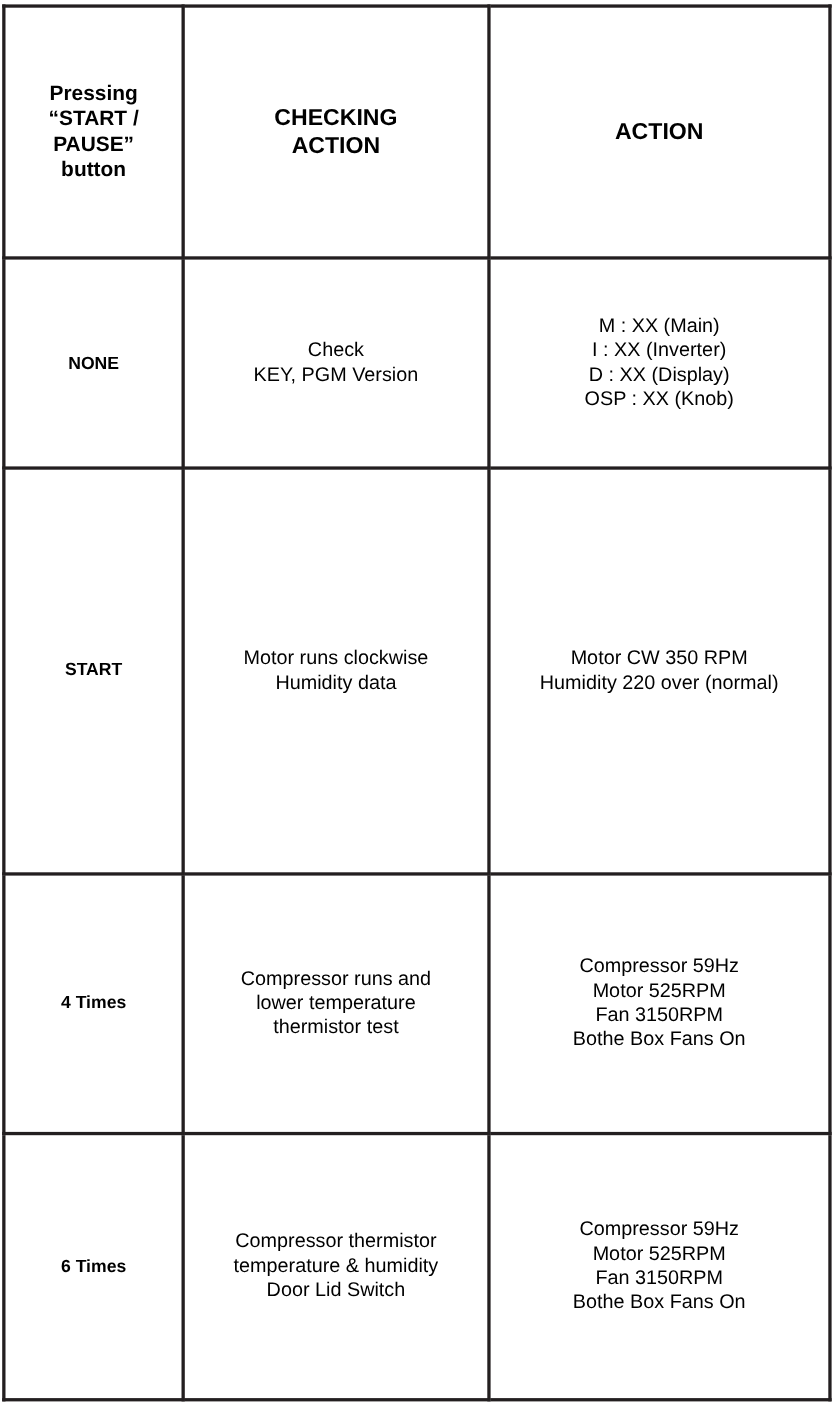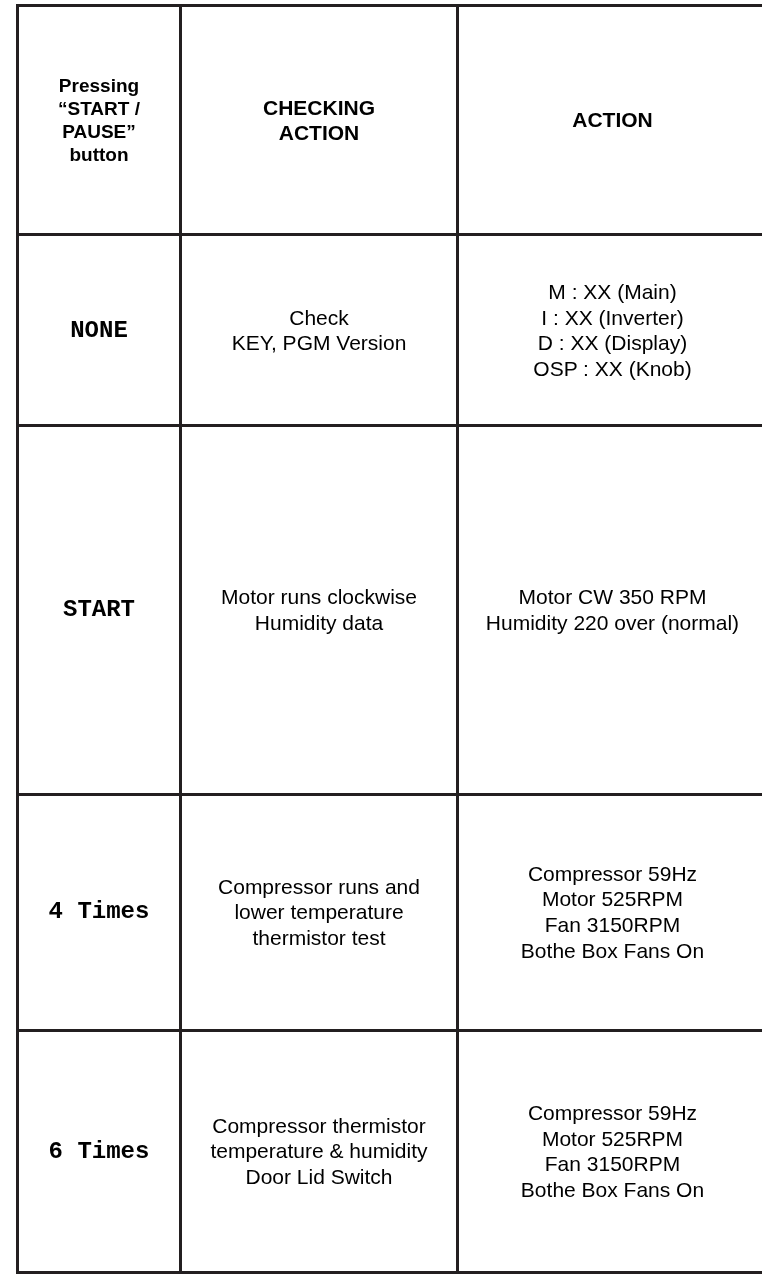--- a/index.html
+++ b/index.html
@@ -10,21 +10,21 @@
   body {
     width: 762px;
     height: 1280px;
     font-family: "Liberation Sans", sans-serif;
     color: #000000;
   }
   .table-wrap {
     width: 762px;
     height: 1280px;
     box-sizing: border-box;
-    padding: 4px 6px 6px 16px;
+    padding: 4px 6px 6px 2px;
   }
   table.diag-table {
     border-collapse: collapse;
     width: 100%;
     height: 100%;
     table-layout: fixed;
   }
   table.diag-table td {
     border: 3px solid #231f20;
     text-align: center;
@@ -44,25 +44,24 @@
     font-size: 19px;
   }
   .hdr .h-action,
   .hdr .h-display {
     font-size: 21px;
   }
 
   
   .press-cell {
     font-weight: bold;
-    font-size: 24px;
-    font-family: Liberation Mono, monospace;
+    font-size: 16px;
   }
   .body-cell {
-    font-size: 21px;
+    font-size: 18px;
     font-weight: normal;
   }
   .multi {
     white-space: pre-line;
   }
   
   tr.r-hdr    { height: 142px; }
   tr.r-none   { height: 118px; }
   tr.r-once   { height: 228px; }
   tr.r-twice  { height: 204px; }

